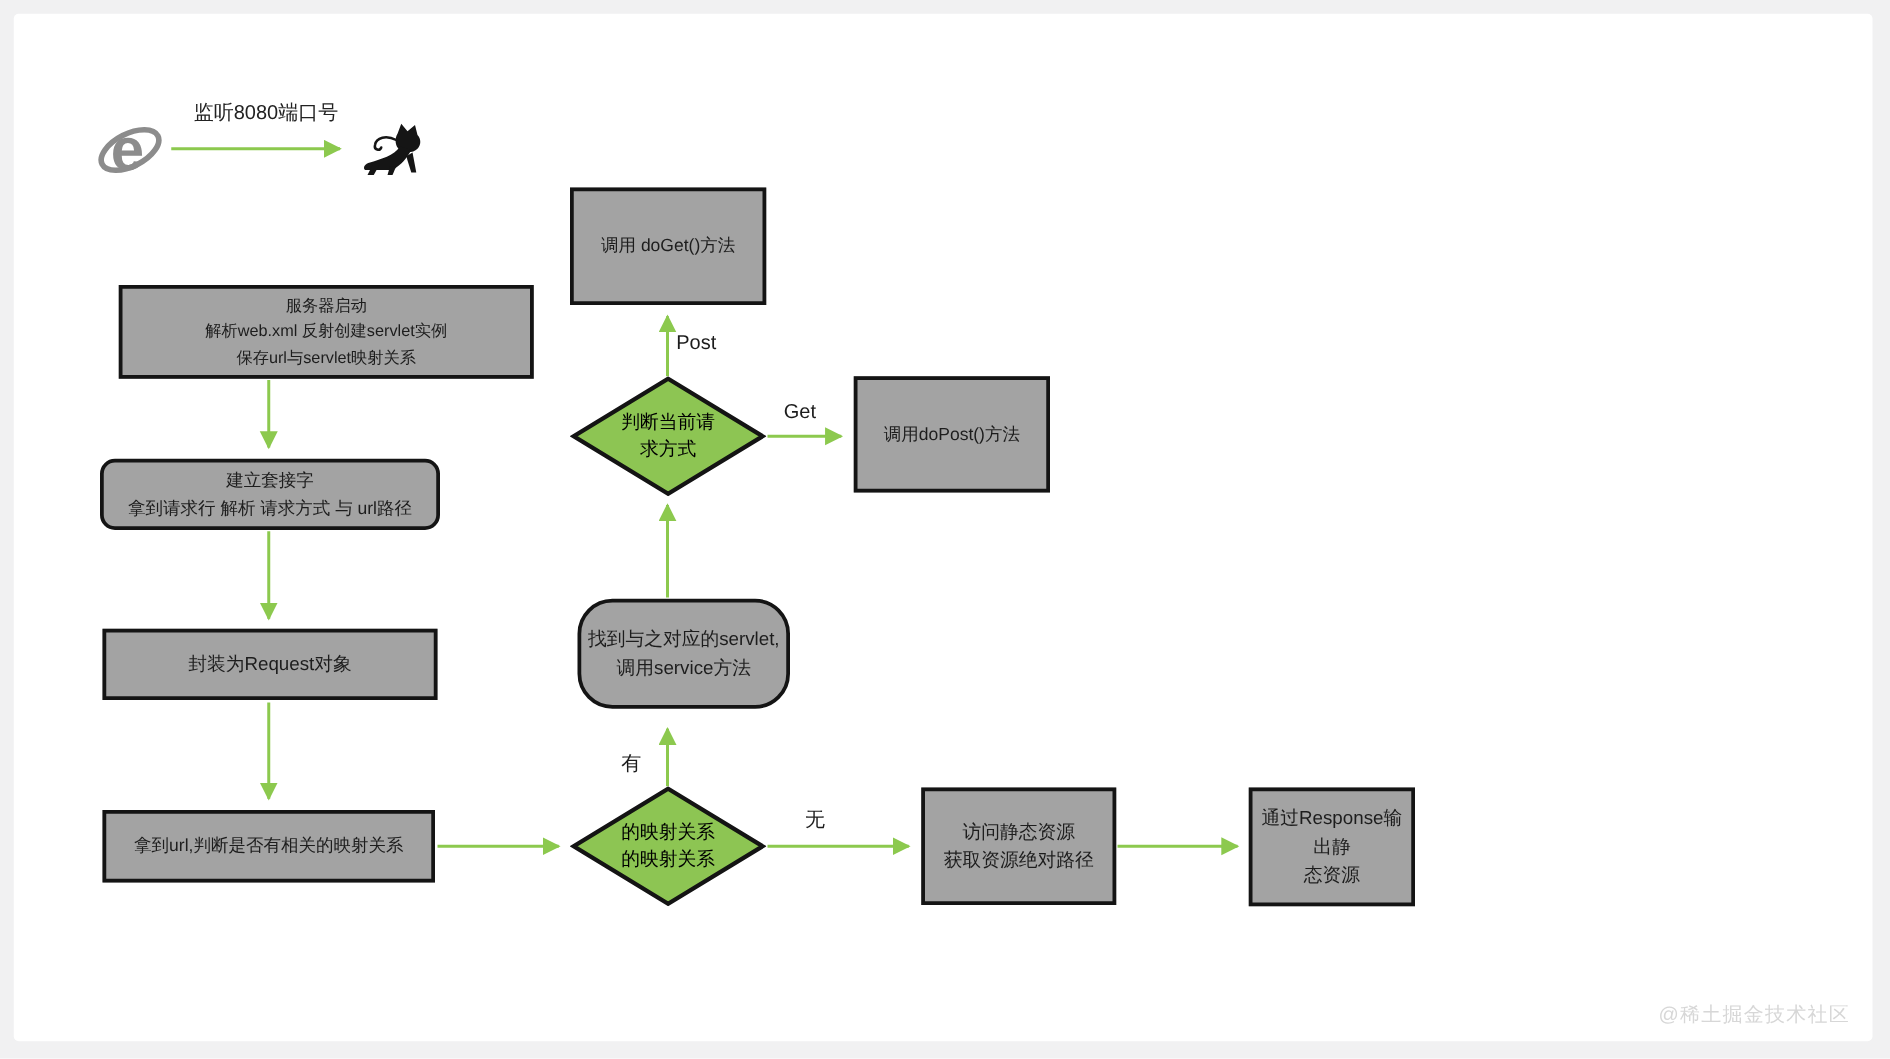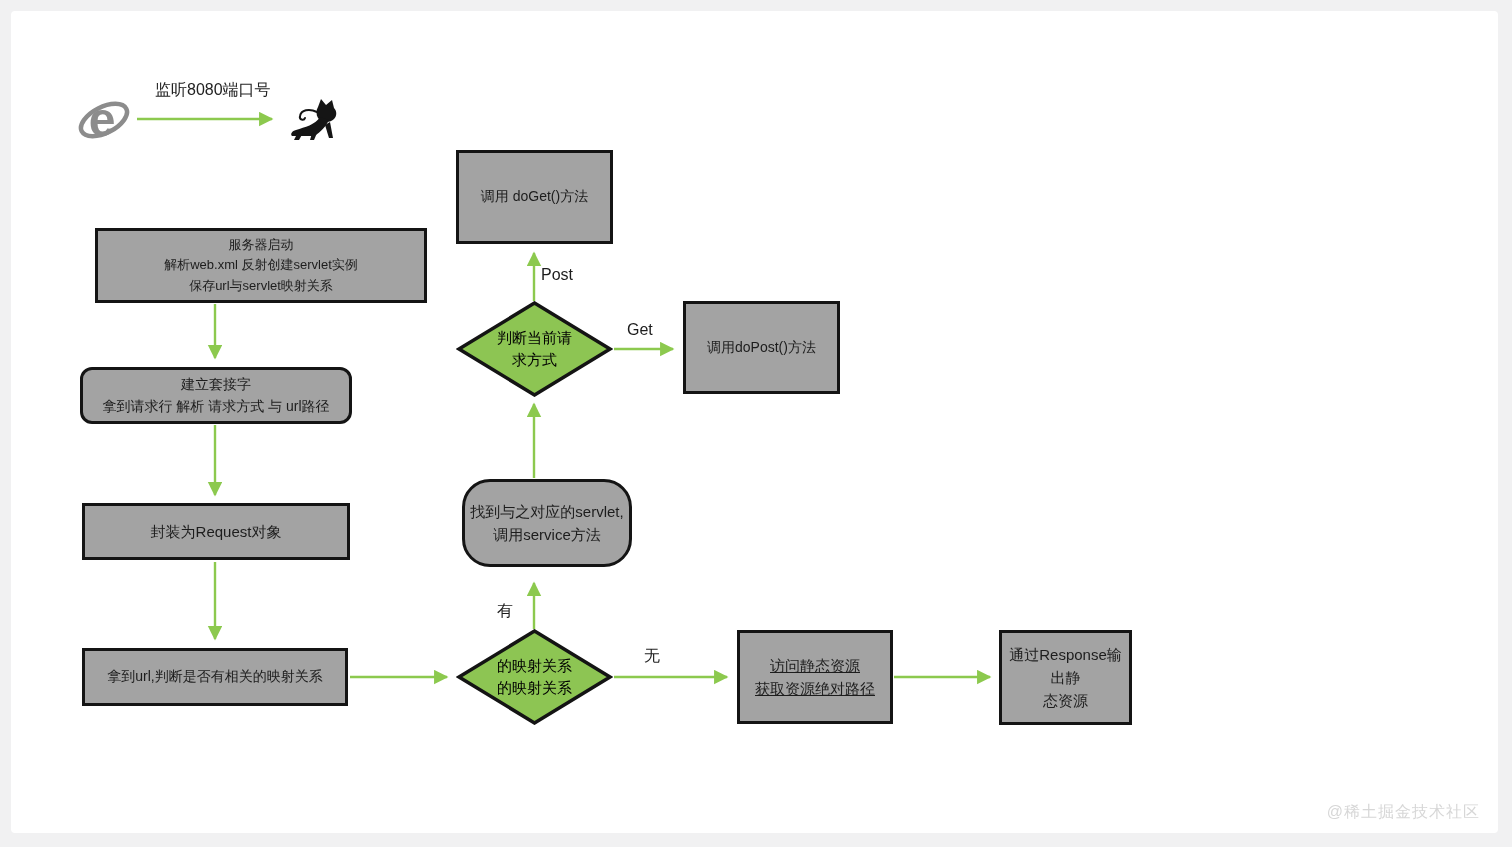--- a/index.html
+++ b/index.html
@@ -174,21 +174,21 @@
   </div>
 
   <div class="node f14" style="left:456px; top:150px; width:157px; height:94px;">
     <div class="ln">调用 doGet()方法</div>
   </div>
 
   <div class="node f14" style="left:683px; top:301px; width:157px; height:93px;">
     <div class="ln">调用doPost()方法</div>
   </div>
 
-  <div class="node f15" style="left:737px; top:630px; width:156px; height:94px;text-decoration:underline;">
+  <div class="node f15" style="left:737px; top:630px; width:156px; height:94px;">
     <div class="ln">访问静态资源</div>
     <div class="ln">获取资源绝对路径</div>
   </div>
 
   <div class="node f15" style="left:999px; top:630px; width:133px; height:95px;">
     <div class="ln">通过Response输出静</div>
     <div class="ln">态资源</div>
   </div>
 
   <div class="edge-label" style="left:541px; top:266px;">Post</div>

